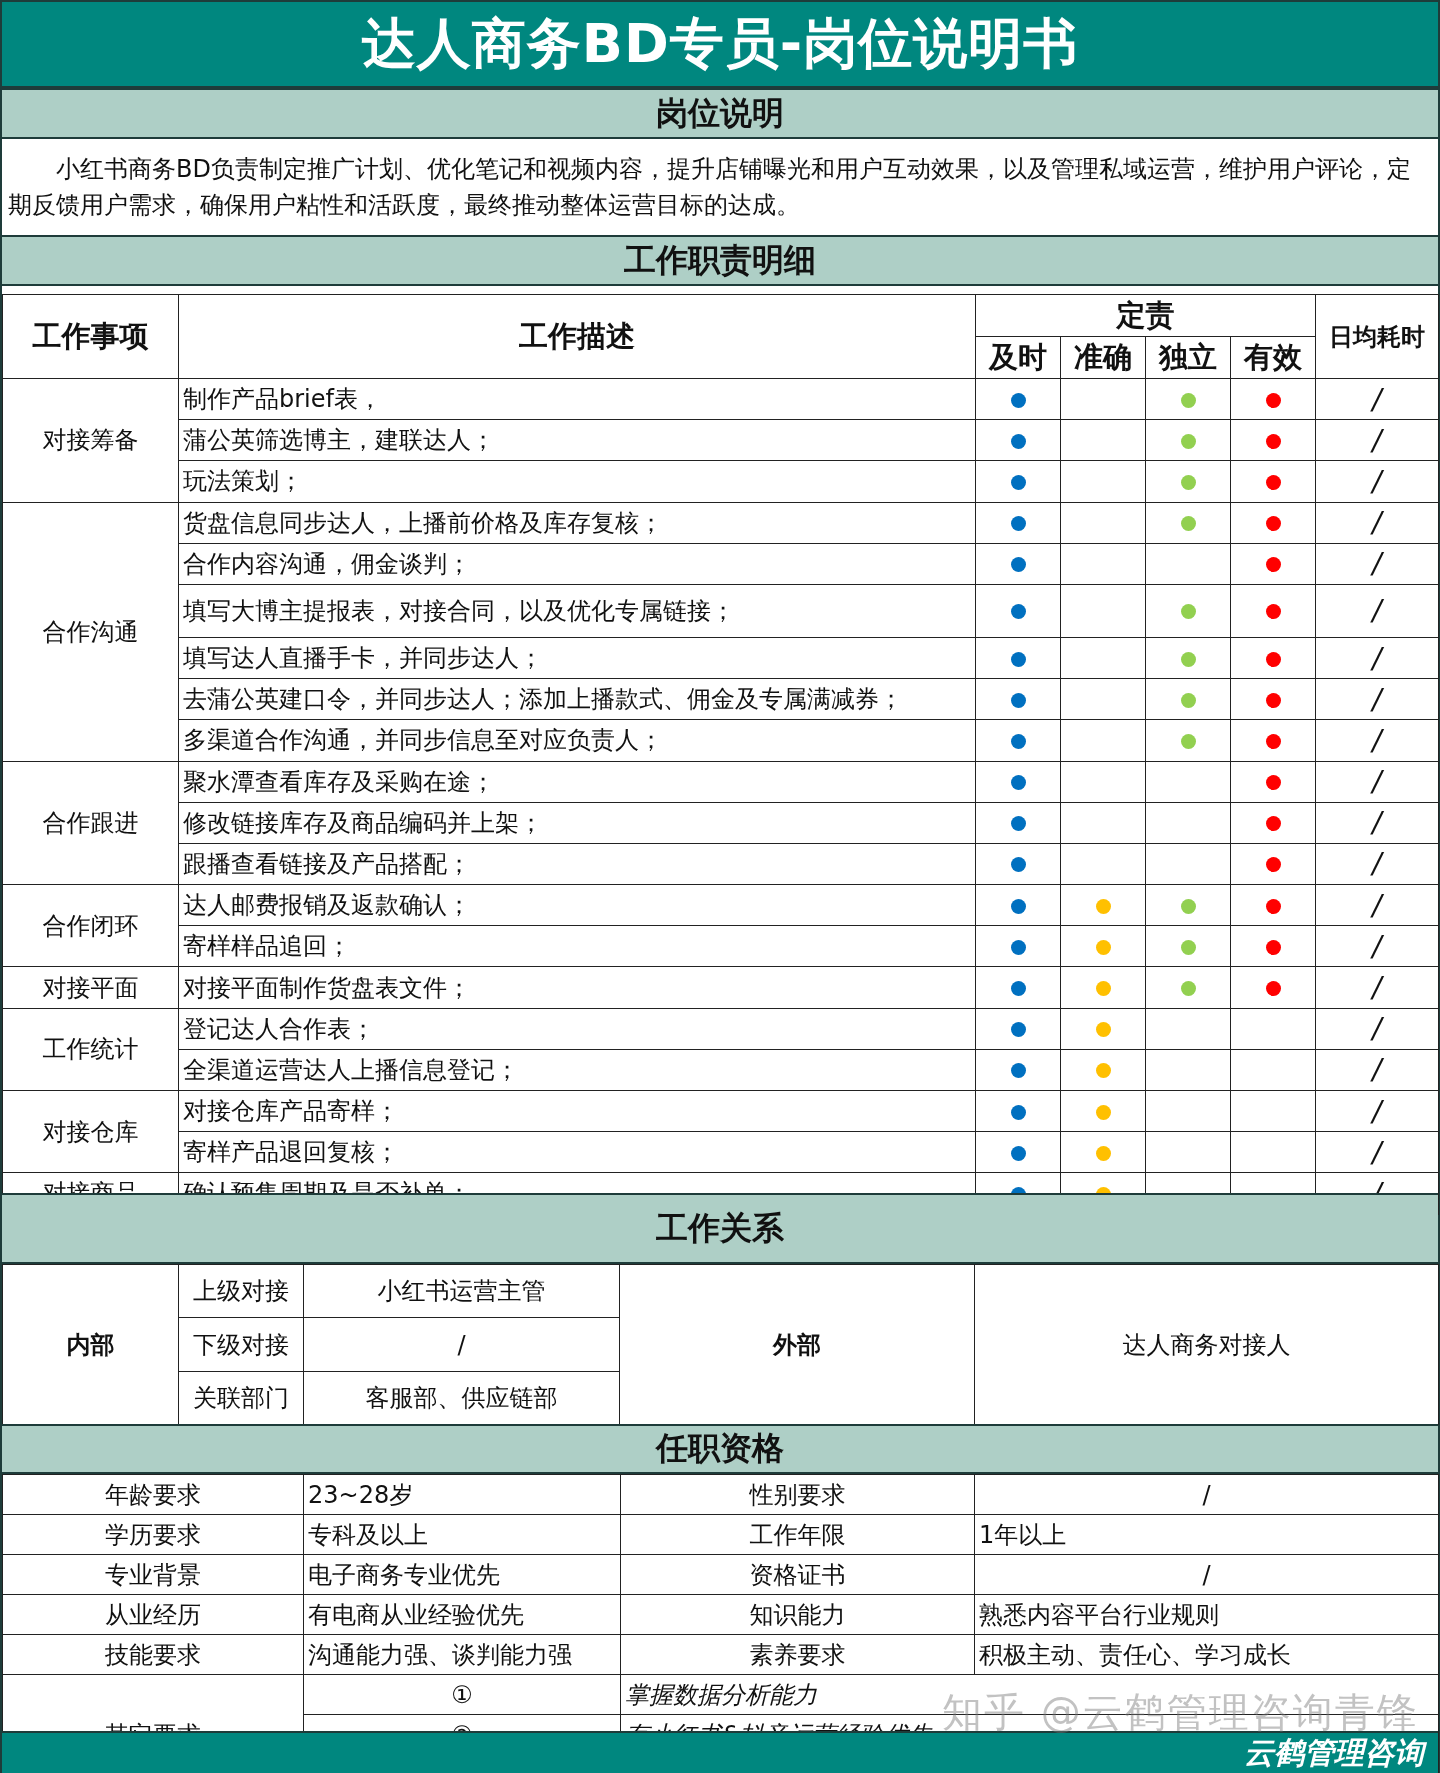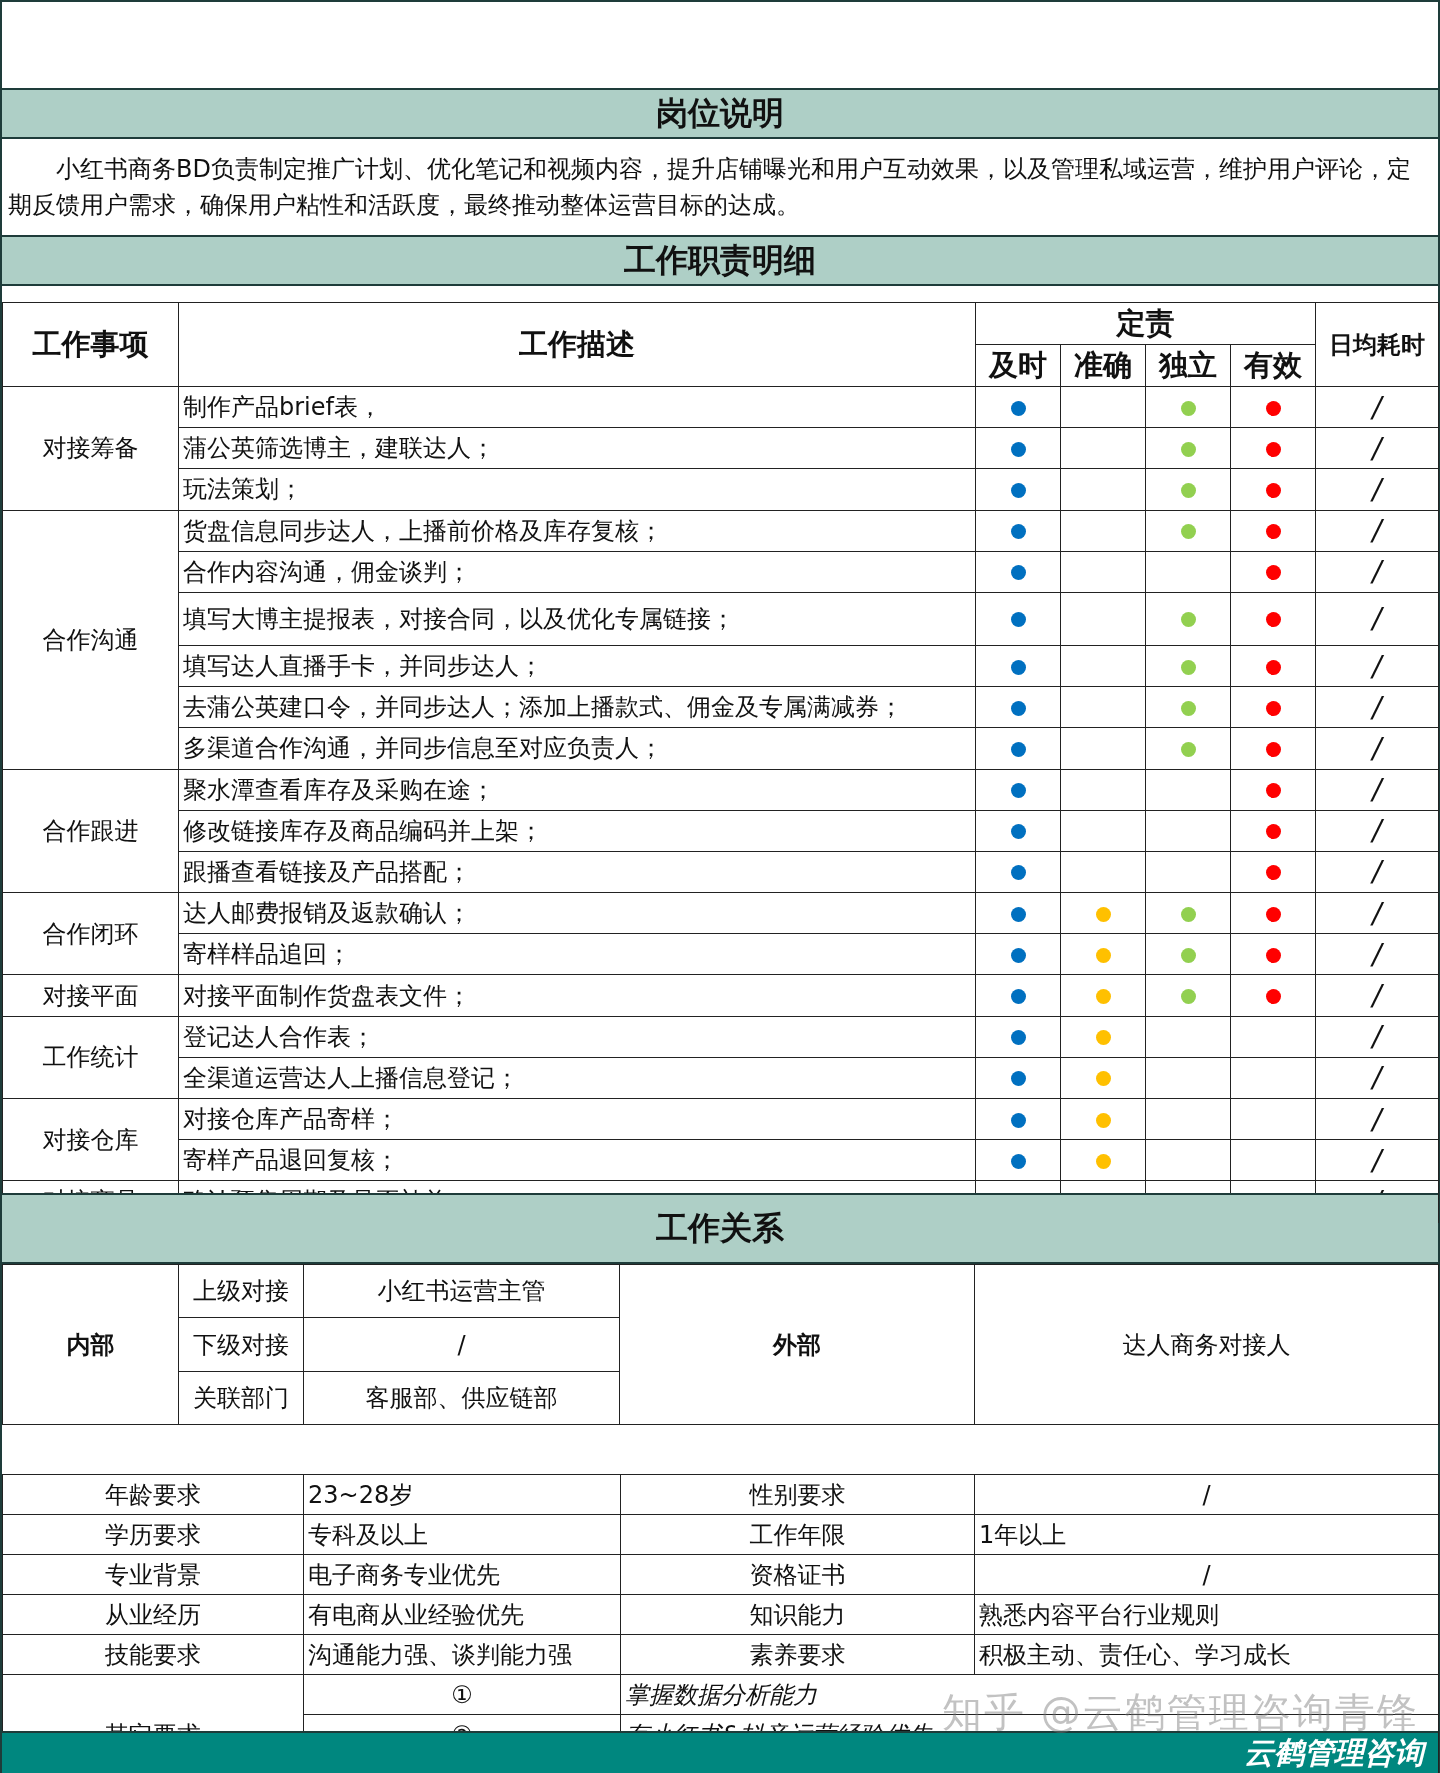--- a/index.html
+++ b/index.html
@@ -31,32 +31,35 @@
     display: flex; align-items: center; justify-content: flex-end; padding-right: 14px; }
   .footer-band span { color: #fff; font-size: 30px; font-weight: bold; font-style: italic; }
 
   .watermark { position: absolute; left: 940px; top: 1683px; font-size: 40px; color: rgba(120,120,120,0.45); white-space: nowrap; pointer-events: none; letter-spacing: 2px; }
 </style>
 </head>
 <body>
 
 <div class="page">
 
+  <div class="title-band">
+    <span>达人商务BD专员-岗位说明书</span>
+  </div>
 
   <div class="sec-band" style="top:86px;height:51px;">
     <span>岗位说明</span>
   </div>
 
   <div class="desc">小红书商务BD负责制定推广计划、优化笔记和视频内容，提升店铺曝光和用户互动效果，以及管理私域运营，维护用户评论，定期反馈用户需求，确保用户粘性和活跃度，最终推动整体运营目标的达成。</div>
 
   <div class="sec-band" style="top:233px;height:51px;">
     <span>工作职责明细</span>
   </div>
 
-  <table id="duty-table" style="top:300px;width:1436px;">
+  <table id="duty-table" style="top:292px;width:1436px;">
     <colgroup>
       <col style="width:176px">
         <col style="width:797px">
       <col style="width:85px">
         <col style="width:85px">
         <col style="width:85px">
         <col style="width:85px">
       <col style="width:123px">
     </colgroup>
     <tbody id="duty-body">
@@ -267,20 +270,23 @@
       <td class="c">下级对接</td>
       <td class="c">/</td>
     </tr>
     <tr style="height:53px;">
       <td class="c">关联部门</td>
       <td class="c">客服部、供应链部</td>
     </tr>
   </tbody>
     </table>
 
+  <div class="sec-band" style="top:1422px;height:50px;">
+    <span>任职资格</span>
+  </div>
 
   <table style="top:1472px;width:1436px;">
     <colgroup>
       <col style="width:301px">
         <col style="width:317px">
         <col style="width:354px">
         <col style="width:464px">
     </colgroup>
     <tbody id="qual-body">
         <tr style="height: 40px;">

